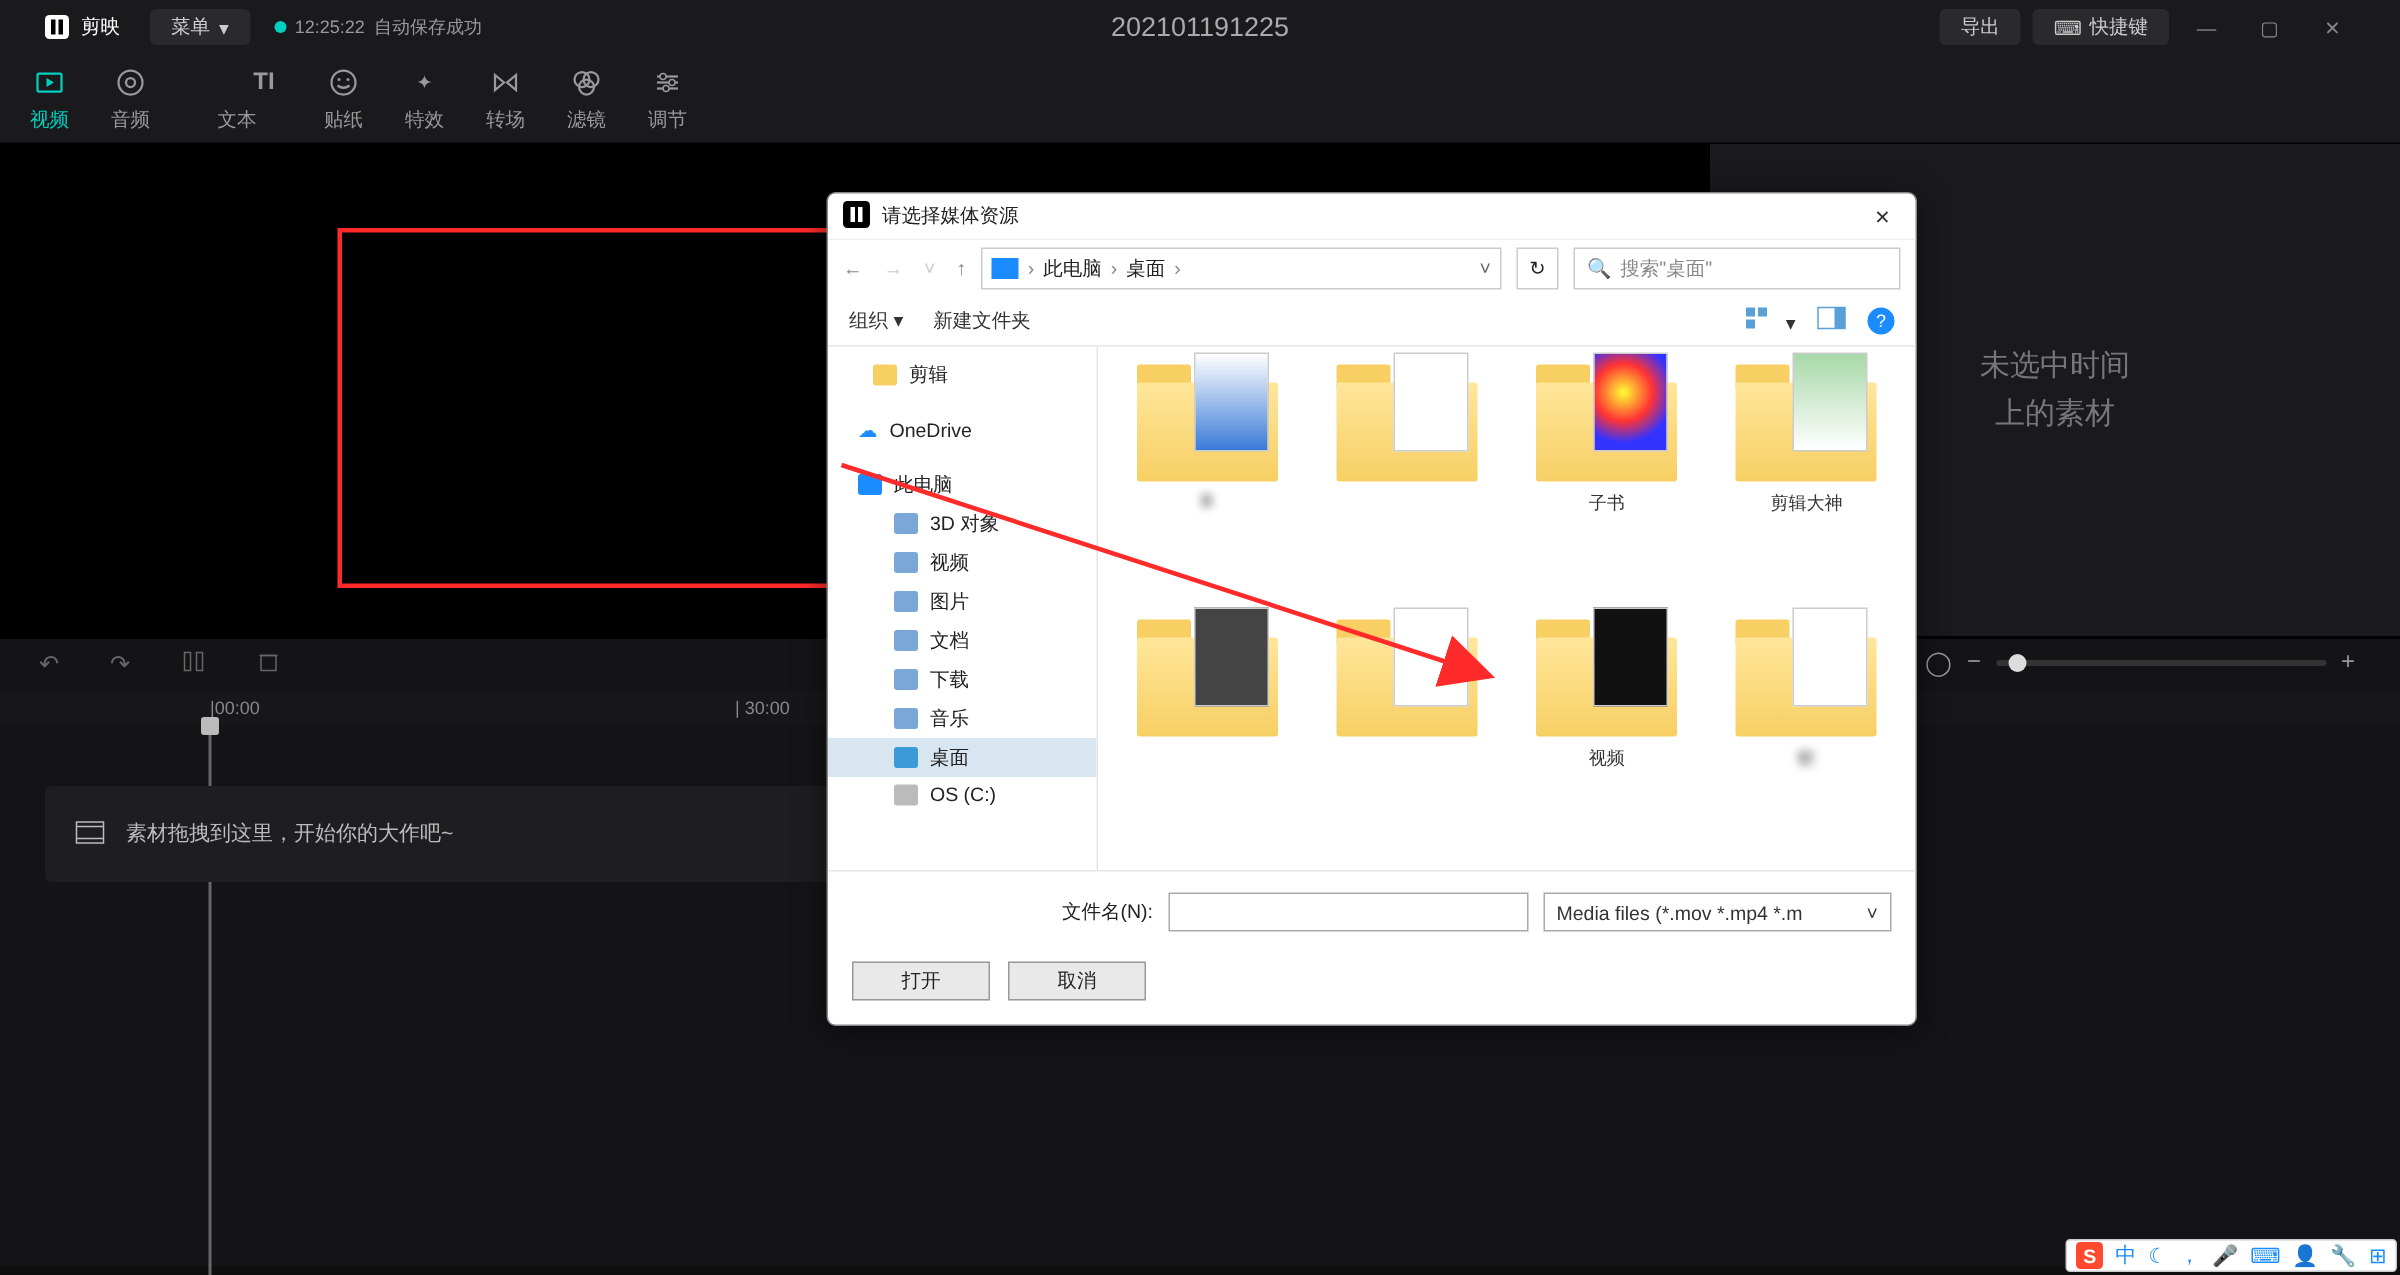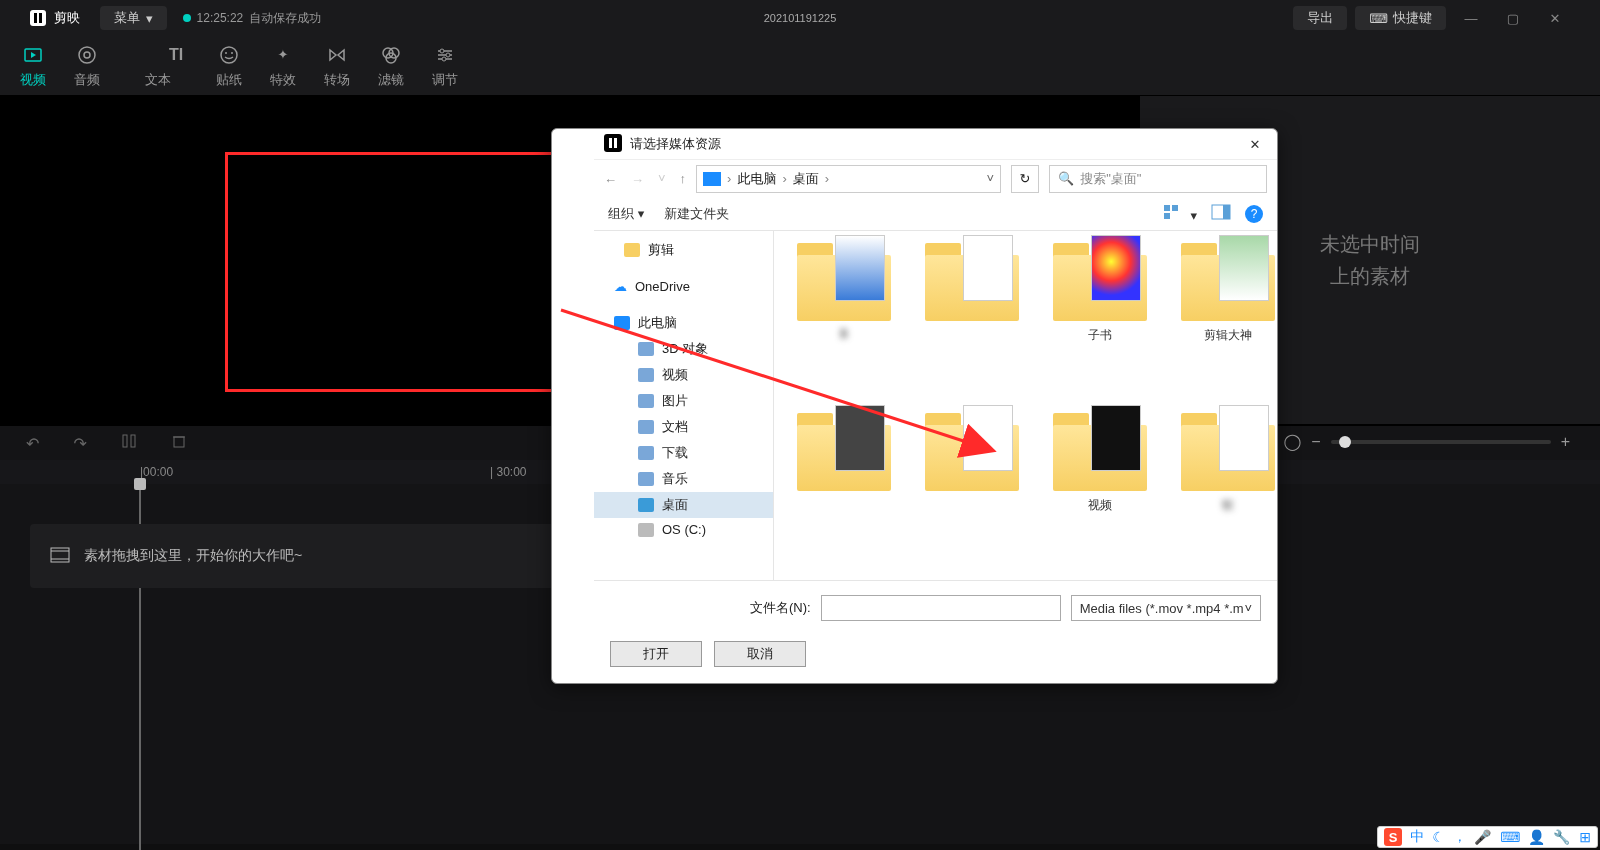--- a/index.html
+++ b/index.html
@@ -4,21 +4,21 @@
 <style>
 * { margin:0; padding:0; box-sizing:border-box; font-family:"Microsoft YaHei","PingFang SC",sans-serif; }
 body { width:1600px; height:850px; background:#0f0f10; overflow:hidden; position:relative; }
 
 
 .titlebar { height:36px; background:#1a1a1c; display:flex; align-items:center; padding:0 28px; color:#aaa; font-size:13px; }
 .titlebar .logo { display:flex; align-items:center; gap:6px; color:#fff; }
 .titlebar .menu-btn { margin-left:20px; background:#2a2a2c; border-radius:4px; padding:3px 14px; color:#ccc; display:flex; align-items:center; gap:6px; }
 .titlebar .status { margin-left:16px; display:flex; align-items:center; gap:6px; color:#999; font-size:12px; }
 .titlebar .dot { width:8px; height:8px; border-radius:50%; background:#00d0c0; }
-.titlebar .center-title { position:absolute; left:50%; transform:translateX(-50%); color:#aaa; font-size:11px; }
+.titlebar .center-title { position:absolute; left:50%; transform:translateX(-50%); color:#aaa; font-size:18px; }
 .titlebar .right { margin-left:auto; display:flex; align-items:center; gap:8px; }
 .titlebar .right .pill { background:#2a2a2c; border-radius:4px; padding:3px 14px; color:#ccc; font-size:13px; display:flex; gap:5px; align-items:center;}
 .titlebar .win-btn { width:34px; height:28px; display:flex; align-items:center; justify-content:center; color:#888; }
 
 
 .toolbar { height:60px; background:#1a1a1c; display:flex; align-items:center; padding-left:20px; gap:28px; border-bottom:1px solid #000; }
 .toolbar .tool { display:flex; flex-direction:column; align-items:center; gap:4px; color:#999; font-size:13px; }
 .toolbar .tool.active { color:#00d0c0; }
 .toolbar .tool .ico { width:24px; height:24px; display:flex; align-items:center; justify-content:center; }
 
@@ -44,21 +44,21 @@
 .tl-ruler .tick { position:absolute; }
 .tl-body { position:relative; height:320px; padding:40px 30px; }
 .tl-placeholder { height:64px; background:#1e1e20; border-radius:4px; display:flex; align-items:center; gap:14px; padding:0 20px; color:#bbb; font-size:14px; width:1200px; }
 .zoom { position:absolute; right:30px; top:6px; display:flex; align-items:center; gap:10px; color:#999; }
 .zoom .track { width:220px; height:4px; background:#333; border-radius:2px; position:relative; }
 .zoom .thumb { position:absolute; top:-4px; left:8px; width:12px; height:12px; background:#ddd; border-radius:50%; }
 .playhead { position:absolute; left:139px; top:60px; width:2px; height:760px; background:#666; }
 .playhead::before { content:""; position:absolute; top:-8px; left:-5px; width:12px; height:12px; background:#bbb; border-radius:2px; }
 
 
-.file-dialog { position:absolute; left:551px; top:128px; width:727px; height:556px; background:#fff; border:1px solid #888; box-shadow:0 4px 20px rgba(0,0,0,.5); border-radius:6px; display:flex; flex-direction:column; font-size:13px; color:#222;padding-left:42px; }
+.file-dialog { position:absolute; left:551px; top:128px; width:727px; height:556px; background:#fff; border:1px solid #888; box-shadow:0 4px 20px rgba(0,0,0,.5); border-radius:6px; display:flex; flex-direction:column; font-size:13px; color:#222; }
 .fd-title { height:30px; display:flex; align-items:center; padding:0 10px; gap:8px; }
 .fd-title .x { margin-left:auto; width:24px; height:24px; display:flex; align-items:center; justify-content:center; color:#333; }
 .fd-nav { height:38px; display:flex; align-items:center; padding:0 10px; gap:10px; border-top:1px solid #eee; }
 .fd-nav .arrows { display:flex; gap:14px; color:#888; }
 .fd-nav .crumbs { flex:1; height:28px; border:1px solid #ccc; display:flex; align-items:center; padding:0 6px; gap:6px; }
 .crumbs .pc { width:18px; height:14px; background:#1a8cff; }
 .crumbs .sep { color:#888; }
 .fd-nav .refresh { width:28px; height:28px; border:1px solid #ccc; display:flex; align-items:center; justify-content:center; }
 .fd-nav .search { width:218px; height:28px; border:1px solid #ccc; display:flex; align-items:center; padding:0 8px; color:#888; gap:6px;}
 .fd-toolbar { height:34px; border-bottom:1px solid #e5e5e5; display:flex; align-items:center; padding:0 14px; gap:20px; color:#333; }

